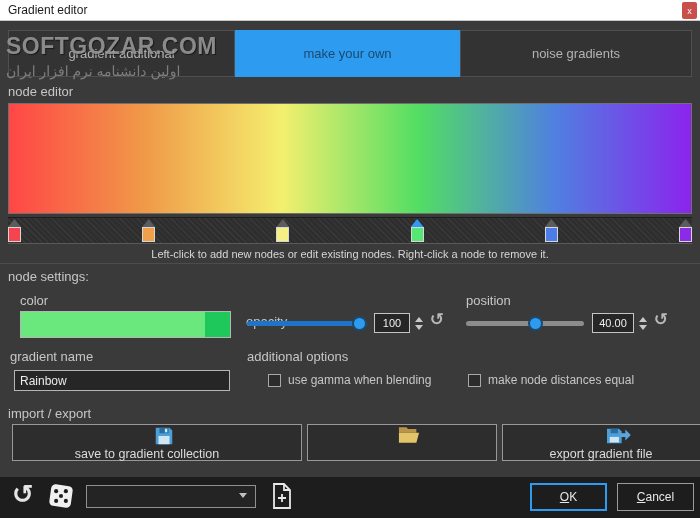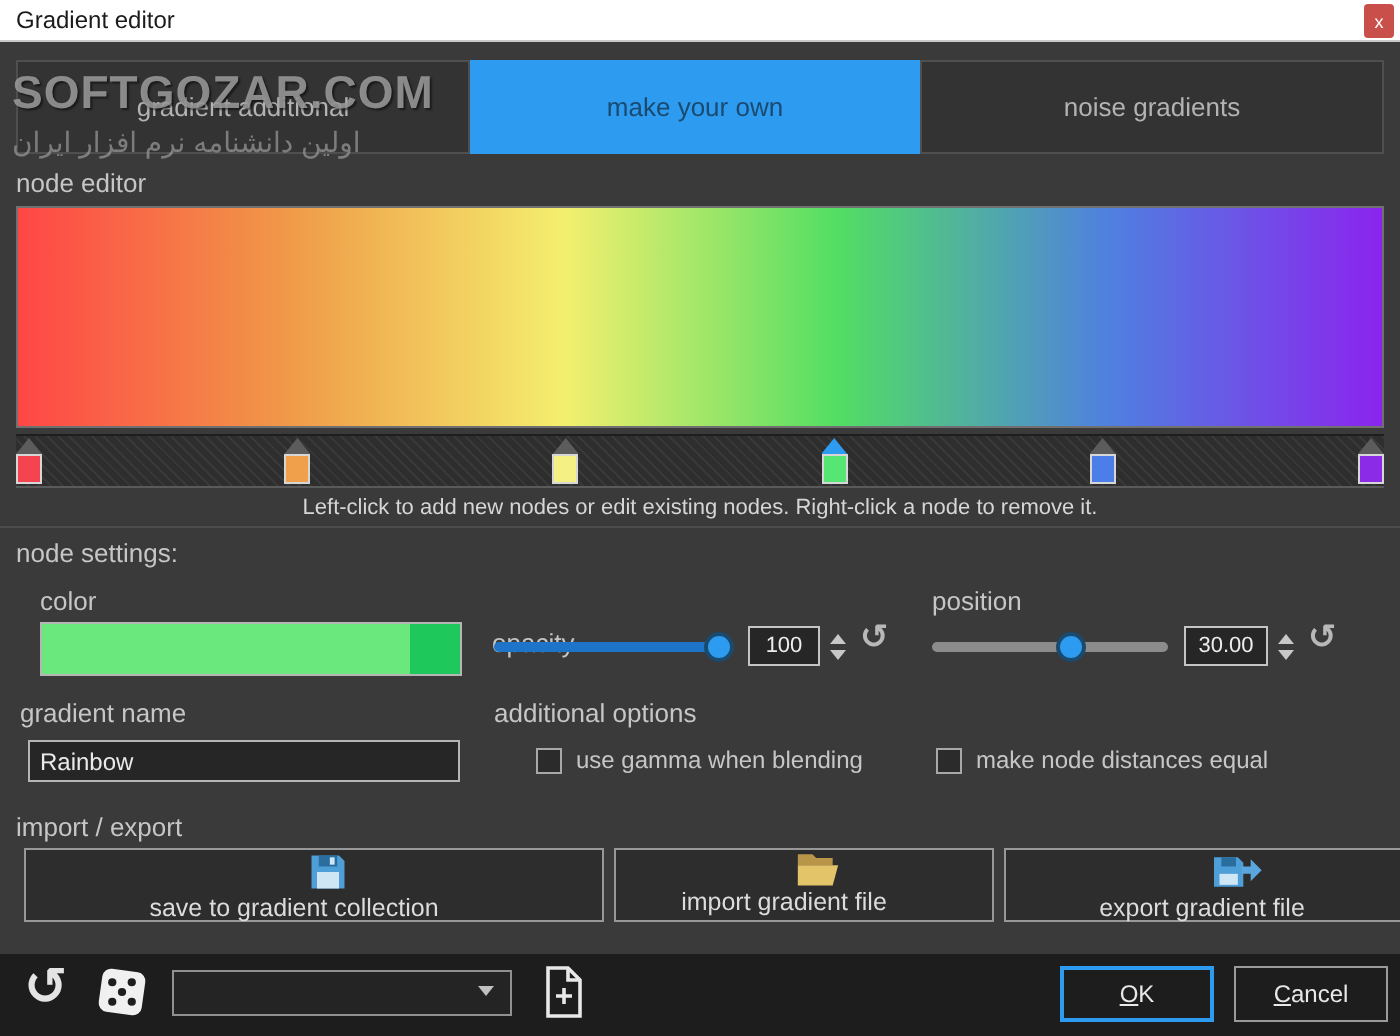--- a/index.html
+++ b/index.html
@@ -193,21 +193,21 @@
     <div class="spin-up"></div>
     <div class="spin-down"></div>
   </div>
   <div class="reset-icon" style="left:430px;">↺</div>
 
   <div class="section-label" style="left:466px; top:293px;">position</div>
   <div class="slider pos-slider">
     <div class="track"></div>
     <div class="thumb" style="left: 61.8px;"></div>
   </div>
-  <div class="value-box" style="left:592px; width:42px;">30.00</div>
+  <div class="value-box" style="left:592px; width:42px;">40.00</div>
   <div class="spinner" style="left:637px;">
     <div class="spin-up"></div>
     <div class="spin-down"></div>
   </div>
   <div class="reset-icon" style="left:654px;">↺</div>
 
   <div class="section-label" style="left:10px; top:349px;">gradient name</div>
   <div class="text-field">Rainbow</div>
 
   <div class="section-label" style="left:247px; top:349px;">additional options</div>
@@ -233,21 +233,20 @@
     </span>
     <span class="lbl">save to gradient collection</span>
   </div>
   <div class="ie-btn ie2">
     <span class="icon">
       <svg width="22" height="19" viewBox="0 0 24 20">
         <path d="M1 2 h8 l2 2 h9 v4 h-19 z" fill="#b89548"></path>
         <path d="M1 8 h22 l-3 11 h-19 z" fill="#e3c469"></path>
       </svg>
     </span>
-    <span class="lbl">import gradient file</span>
   </div>
   <div class="ie-btn ie3">
     <span class="icon">
       <svg width="26" height="22" viewBox="0 0 28 24">
         <path d="M2 4 h13 l3 3 v13 h-16 z" fill="#4e9ed8"></path>
         <rect x="6" y="4" width="8" height="5" fill="#2a6ea0"></rect>
         <rect x="5" y="13" width="10" height="6" fill="#cfe6f5"></rect>
         <path d="M17 9 h5 v-4 l6 6 -6 6 v-4 h-5 z" fill="#5aa7e0"></path>
       </svg>
     </span>

